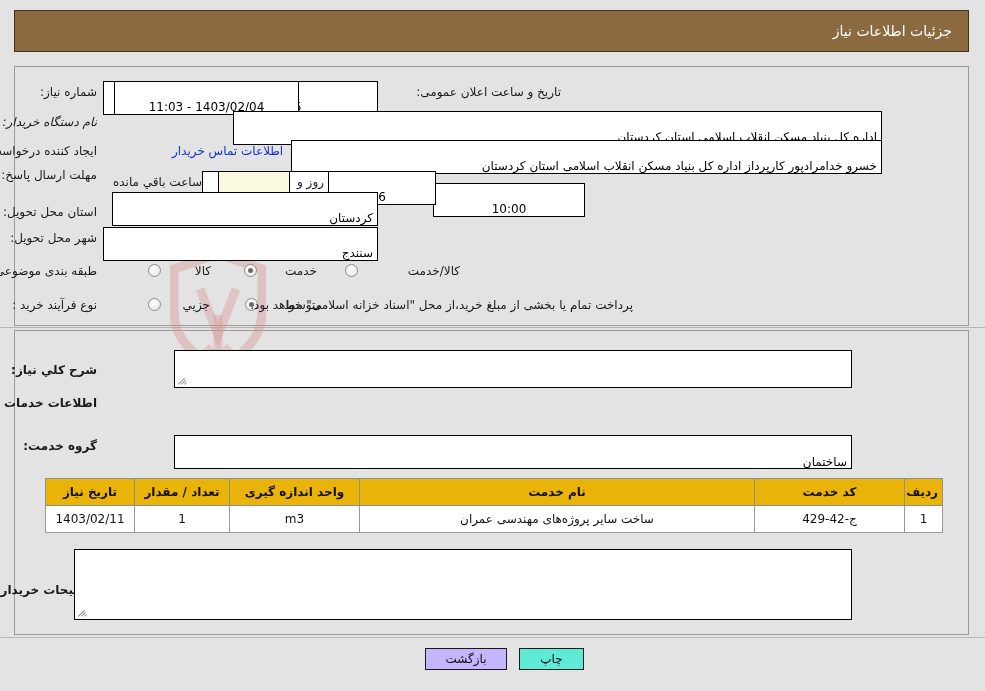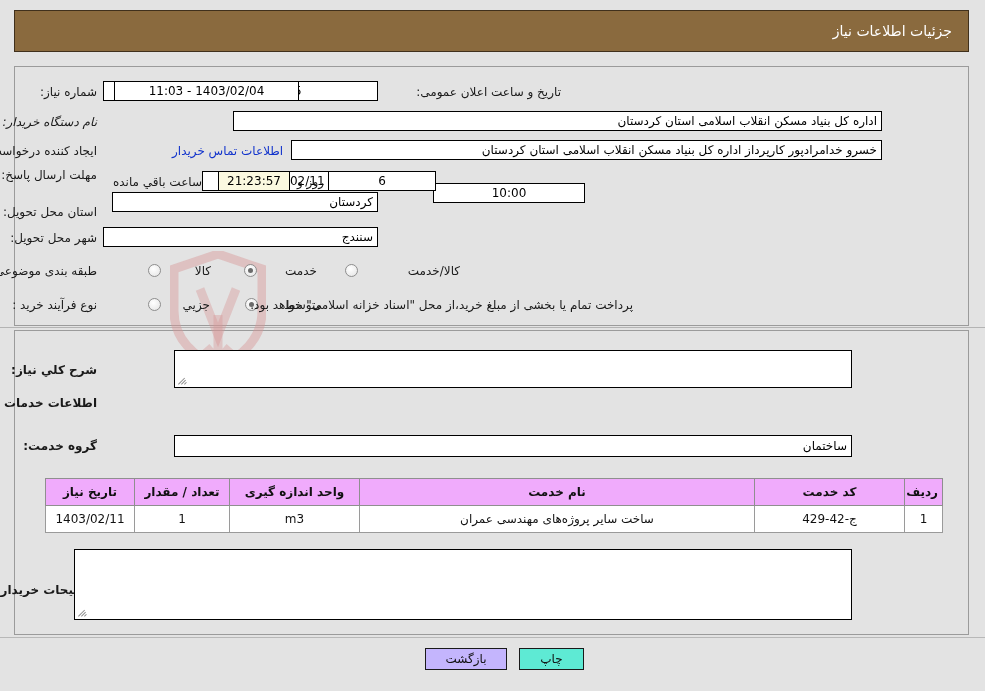--- a/index.html
+++ b/index.html
@@ -97,21 +97,21 @@
 
   .fld {
     position: absolute;
     background: #ffffff;
     border: 1px solid #000000;
     box-sizing: border-box;
     font-size: 12px;
     color: #000000;
     line-height: 18px;
     height: 20px;
-    padding: 0 4px;
+    padding: 16px 4px;
     white-space: nowrap;
     overflow: hidden;
     z-index: 6;
     font-family: "DejaVu Sans", "Liberation Sans", sans-serif;
   }
   .fld.center { text-align: center; }
   .fld.right  { text-align: right; }
   .fld.yellow { background: #fbf9e0; text-align: center; }
 
   a.link {
@@ -200,21 +200,21 @@
     left: 45px;
     top: 478px;
     width: 897px;
     border-collapse: collapse;
     font-size: 12px;
     z-index: 6;
     background: #ffffff;
     table-layout: fixed;
   }
   #svc-table th {
-    background: #f0abfc;
+    background: #eab308;
     border: 1px solid #8f8f8f;
     height: 26px;
     font-weight: bold;
     font-size: 12px;
     color: #111;
     text-align: center;
     padding: 0 4px;
   }
   #svc-table td {
     background: #ffffff;

